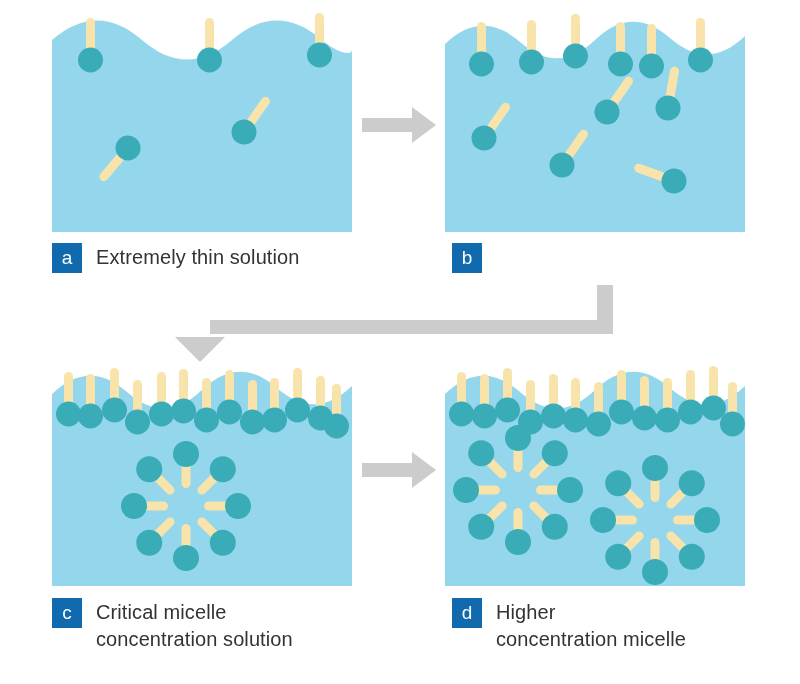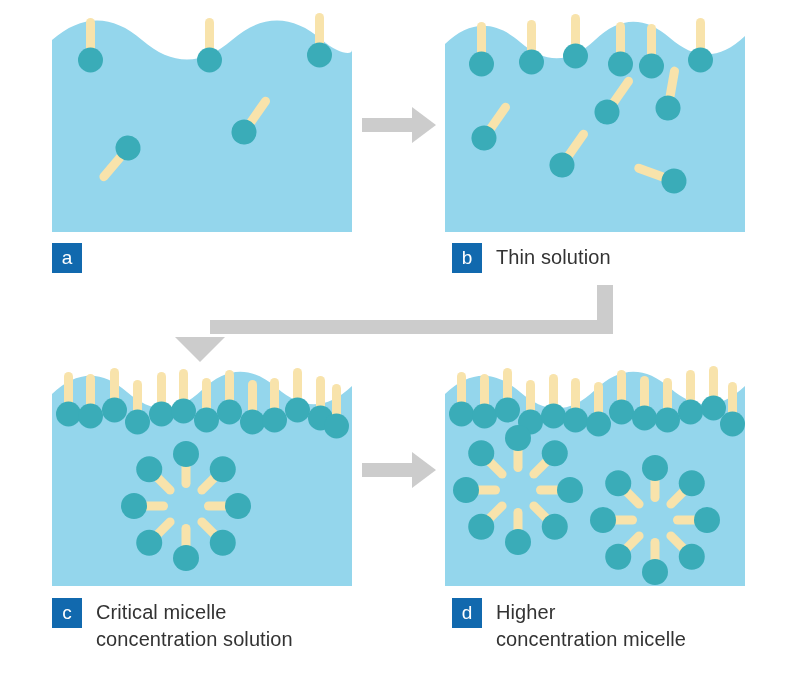--- a/index.html
+++ b/index.html
@@ -438,25 +438,25 @@
                L225,337
                L210,337
                L210,334
                L613,334
                L613,285 Z" fill="#cccccc"></path>
     </g>
   </svg>
 
   <div class="caption" style="left:52px; top:243px;">
     <div class="badge">a</div>
+    <div class="caption-text">Extremely thin solution</div>
   </div>
 
   <div class="caption" style="left:452px; top:243px;">
     <div class="badge">b</div>
-    <div class="caption-text">Thin solution</div>
   </div>
 
   <div class="caption" style="left:52px; top:598px;">
     <div class="badge">c</div>
     <div class="caption-text">Critical micelle
 concentration solution</div>
   </div>
 
   <div class="caption" style="left:452px; top:598px;">
     <div class="badge">d</div>

